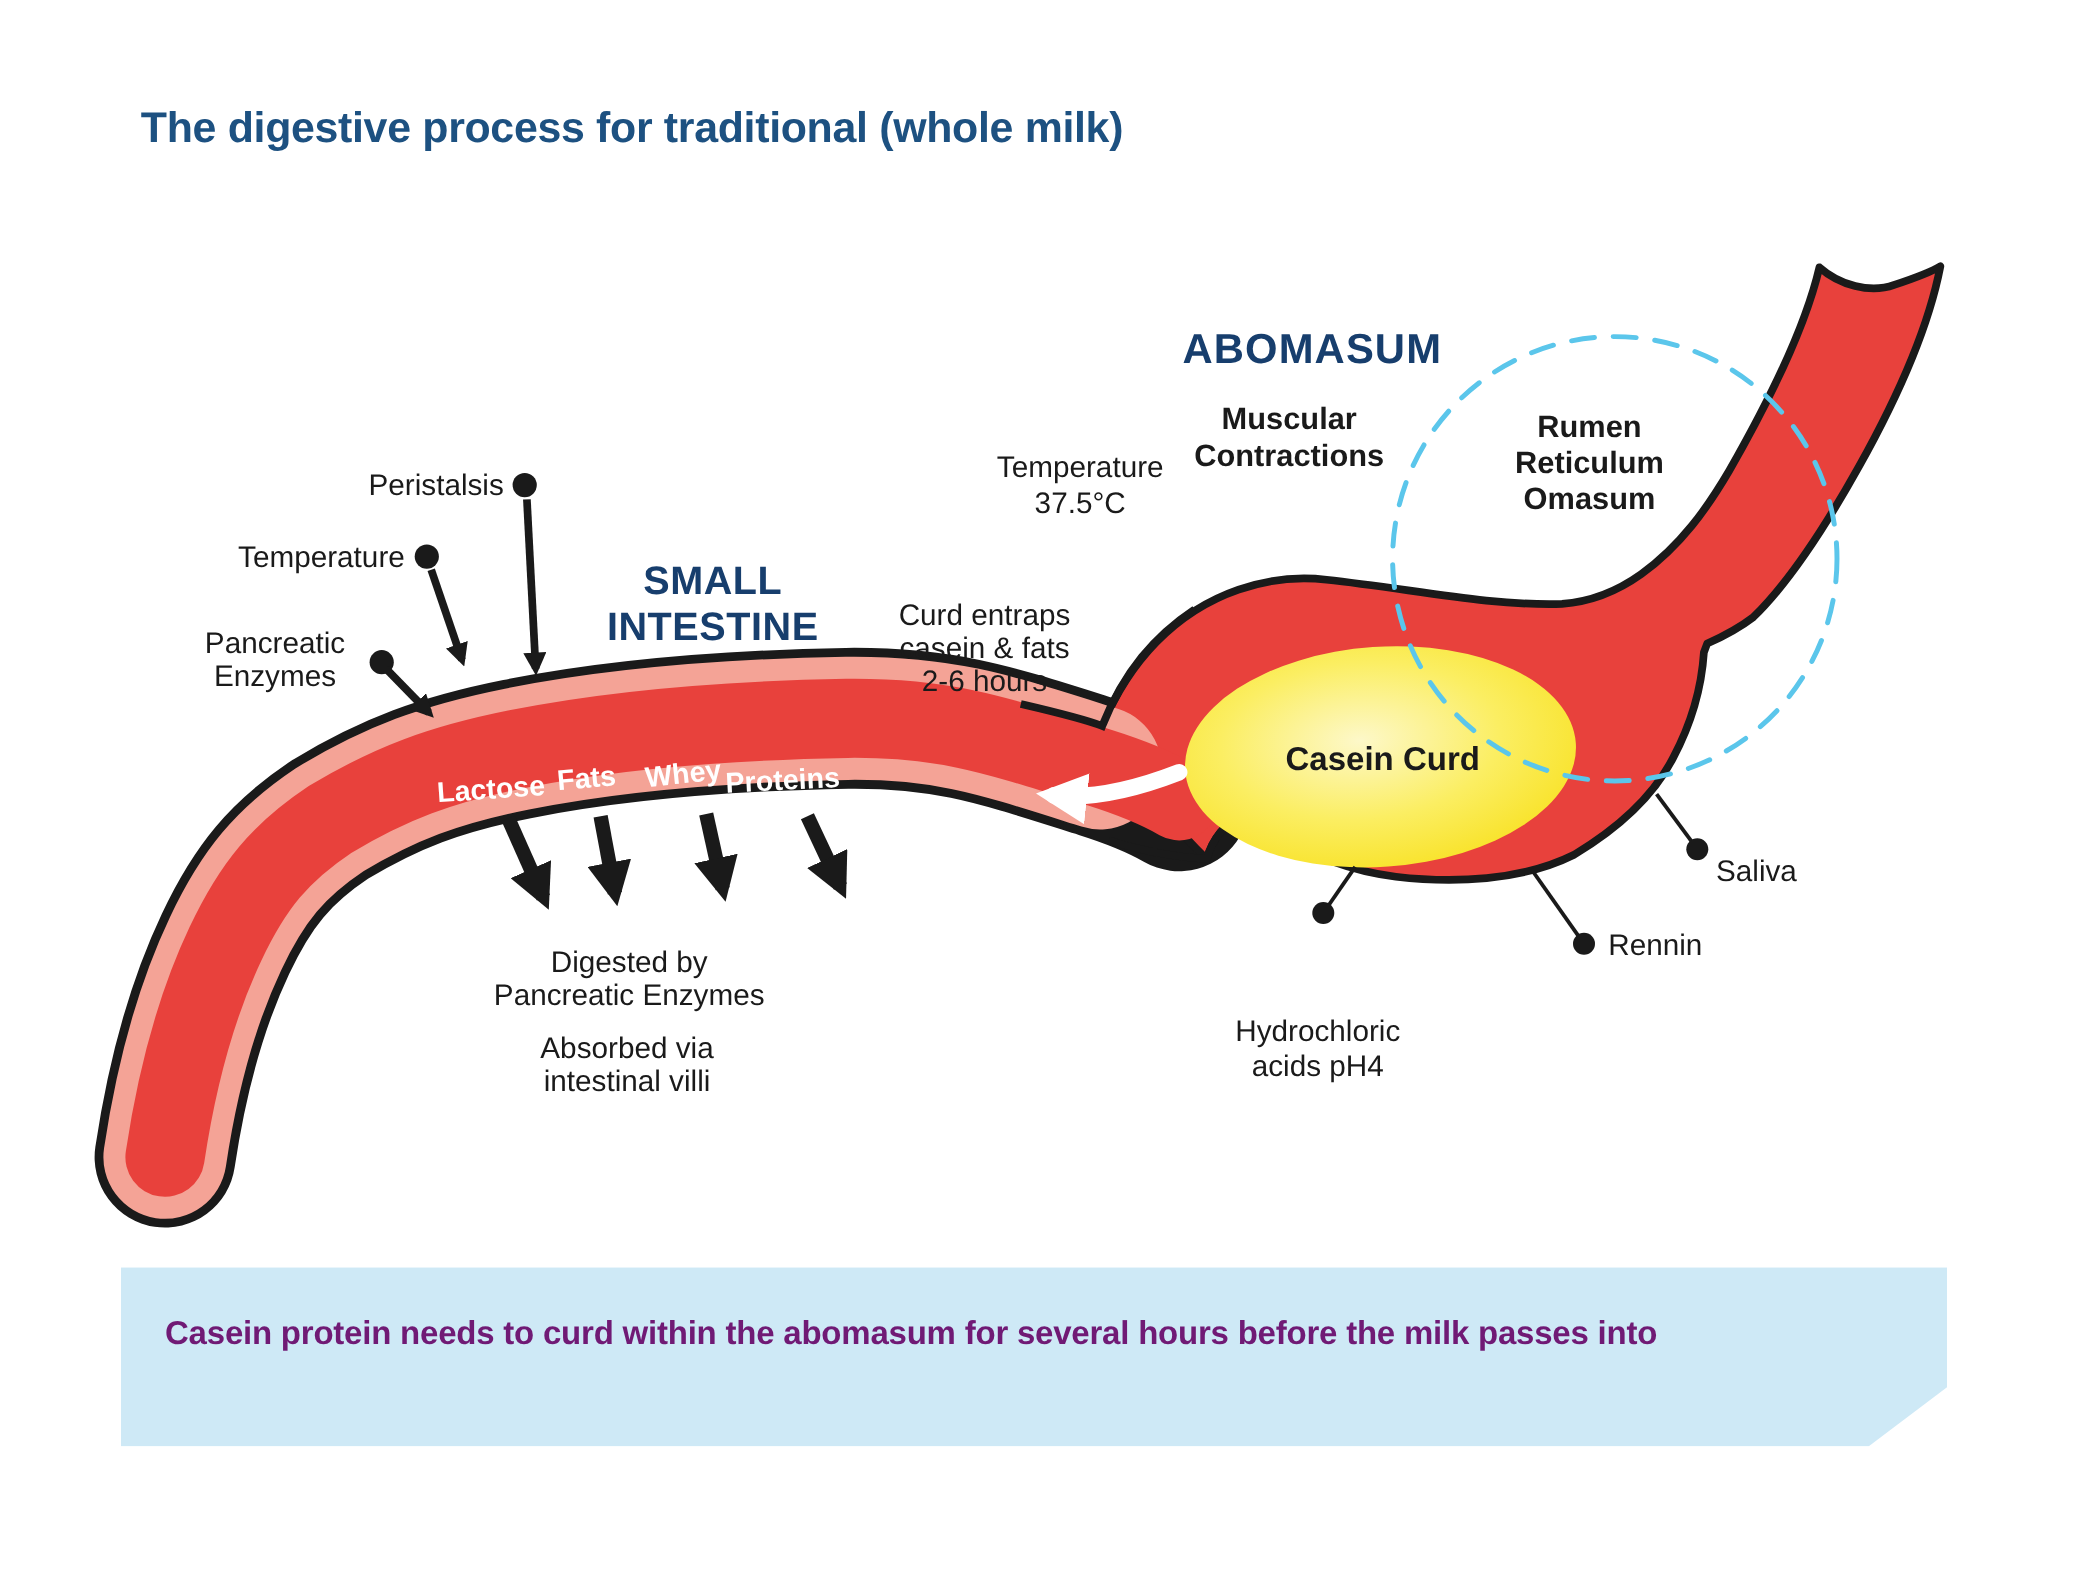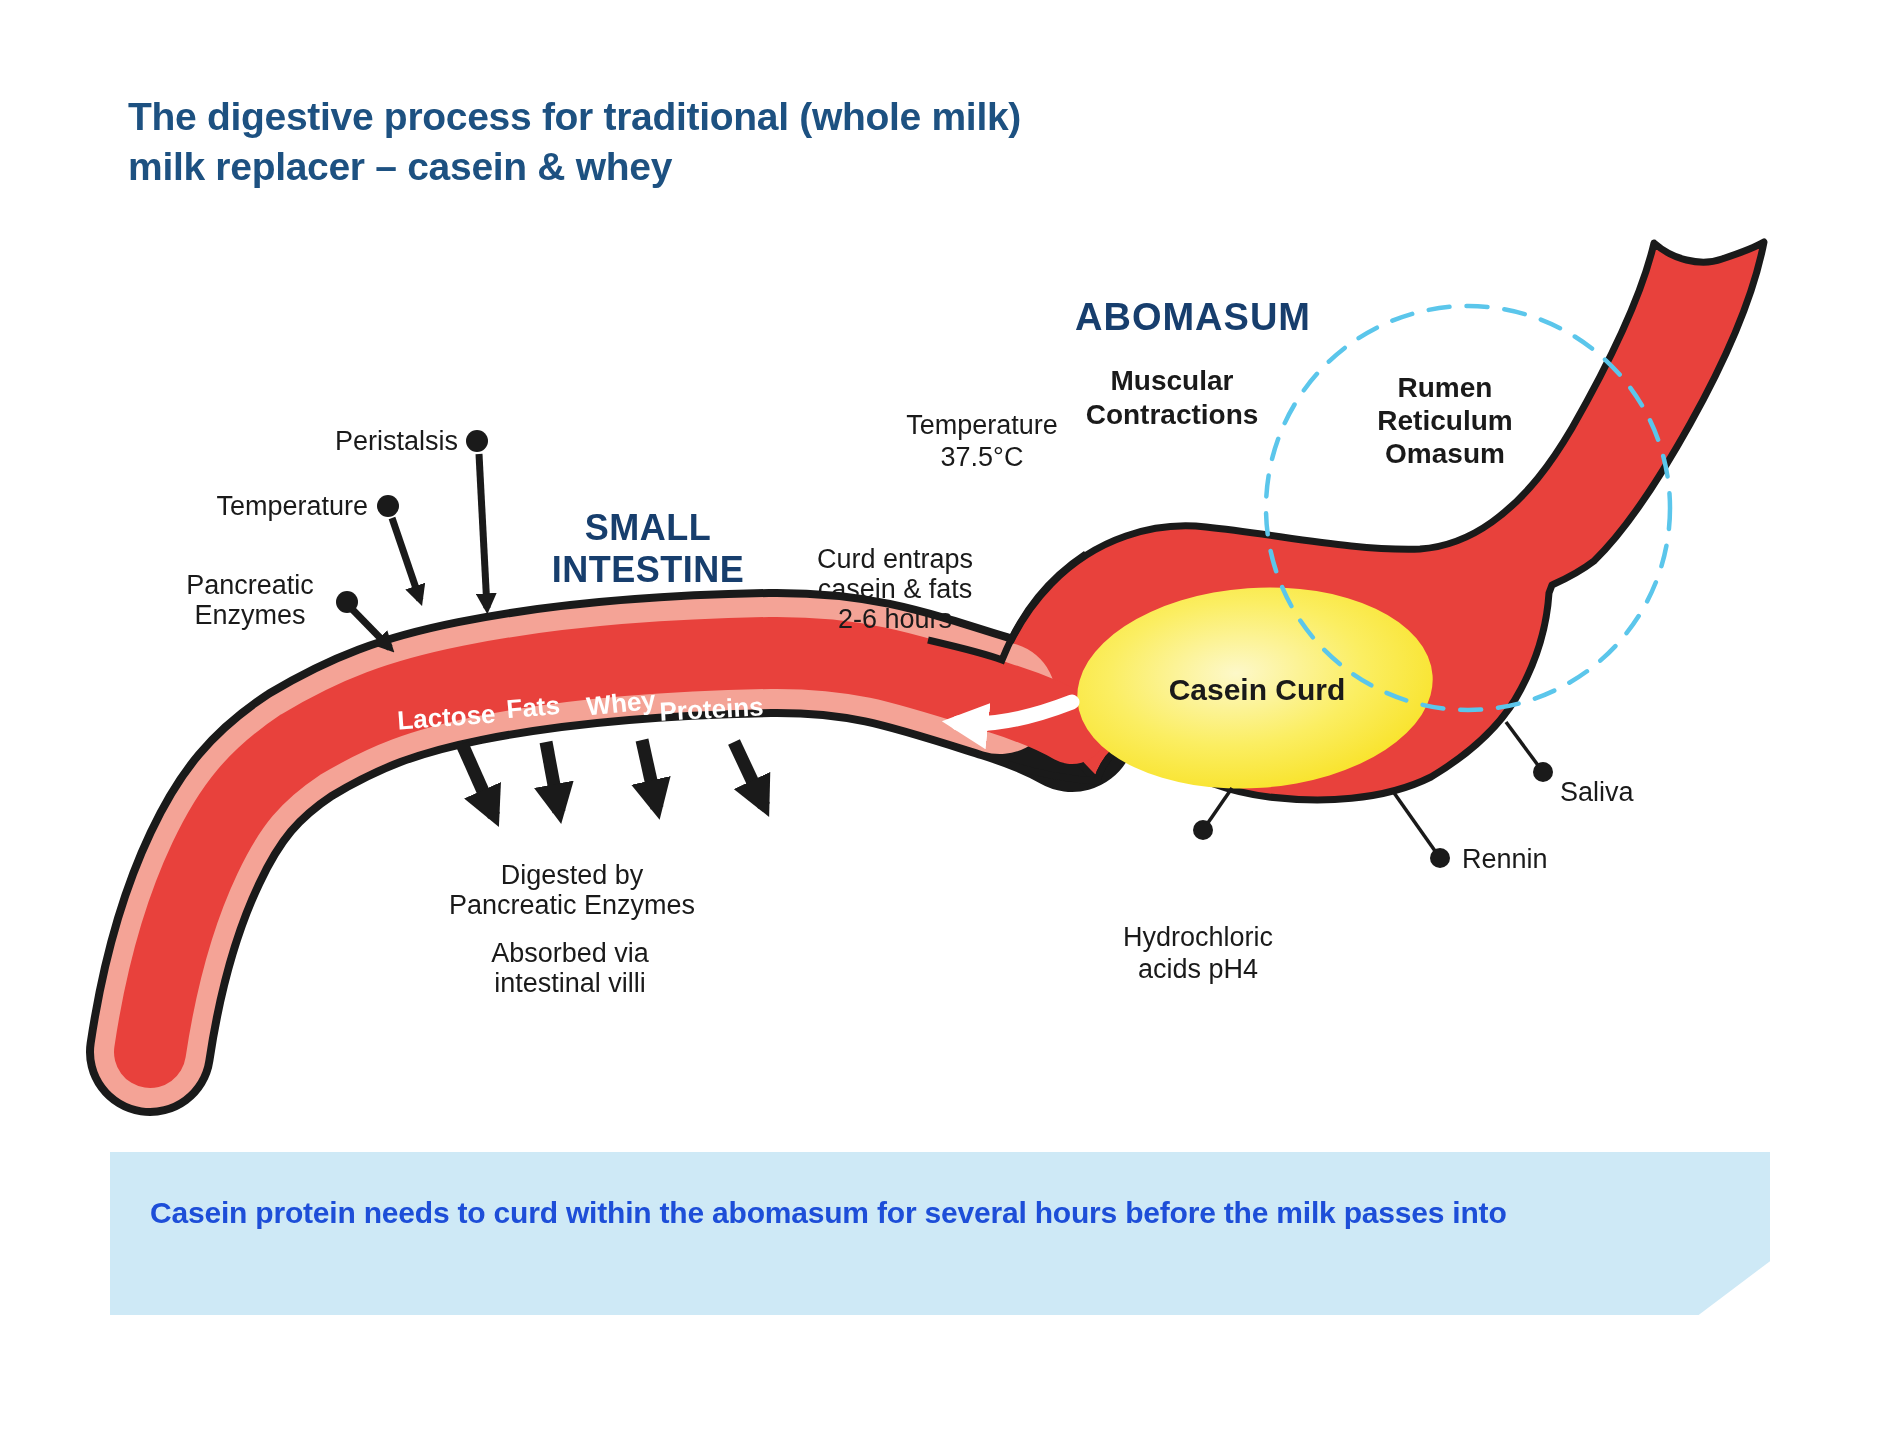--- a/index.html
+++ b/index.html
@@ -3,37 +3,36 @@
 <meta charset="utf-8">
 <style>
   html,body{margin:0;padding:0;background:#ffffff;}
   #stage{position:relative;width:1900px;height:1450px;background:#ffffff;overflow:hidden;
          font-family:"Liberation Sans","DejaVu Sans",sans-serif;}
   #title{position:absolute;left:128px;top:92px;color:#1d5181;font-weight:700;
          font-size:39px;line-height:50px;letter-spacing:-0.3px;}
   #diagram-svg{position:absolute;left:0;top:0;}
   #footer-box{position:absolute;left:110px;top:1152px;width:1660px;height:163px;
       background:#cee9f6;clip-path:polygon(0 0,100% 0,100% 67%,95.7% 100%,0 100%);}
-  #footer-text{position:absolute;left:40px;top:38px;width:1560px;color:#1d4ed8;
+  #footer-text{position:absolute;left:40px;top:38px;width:1560px;color:#701a75;
       font-size:30px;line-height:46px;font-weight:700;letter-spacing:-0.2px;}
   text{font-family:"Liberation Sans","DejaVu Sans",sans-serif;}
   .lbl{font-size:27px;fill:#1a1a1a;}
   .lbl-b{font-size:28px;font-weight:700;fill:#1a1a1a;}
   .heading{font-size:38px;font-weight:700;fill:#173e6d;letter-spacing:1px;}
   .heading2{font-size:36px;font-weight:700;fill:#173e6d;letter-spacing:0.5px;}
   .nutrient{font-size:26px;font-weight:700;fill:#ffffff;}
 </style>
 </head>
 <body>
 
 <div id="stage">
 
   <div id="title">
     <div>The digestive process for traditional (whole milk)</div>
-    <div>milk replacer – casein &amp; whey</div>
   </div>
 
   <svg id="diagram-svg" width="1900" height="1450" viewBox="0 0 1900 1450">
     <defs>
       <radialGradient id="yg" cx="45%" cy="42%" r="65%">
         <stop offset="0%" stop-color="#fdf8c9"></stop>
         <stop offset="55%" stop-color="#fbee62"></stop>
         <stop offset="100%" stop-color="#f8e122"></stop>
       </radialGradient>
       <marker id="m-arrow" viewBox="0 0 10 10" refX="7" refY="5" markerWidth="3" markerHeight="3" orient="auto-start-reverse">

